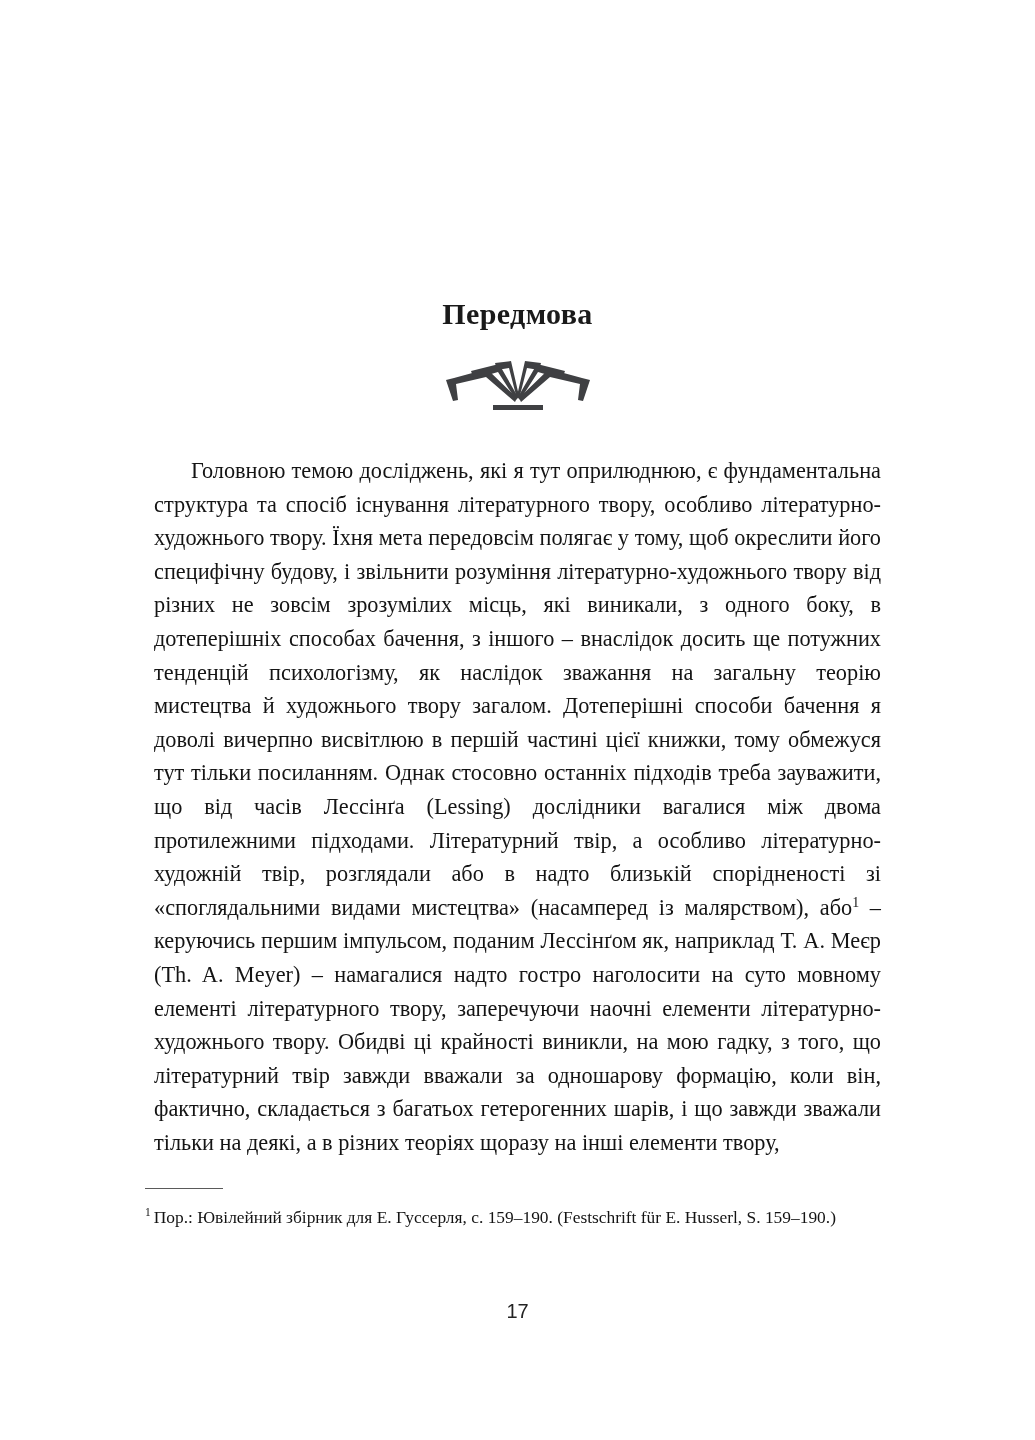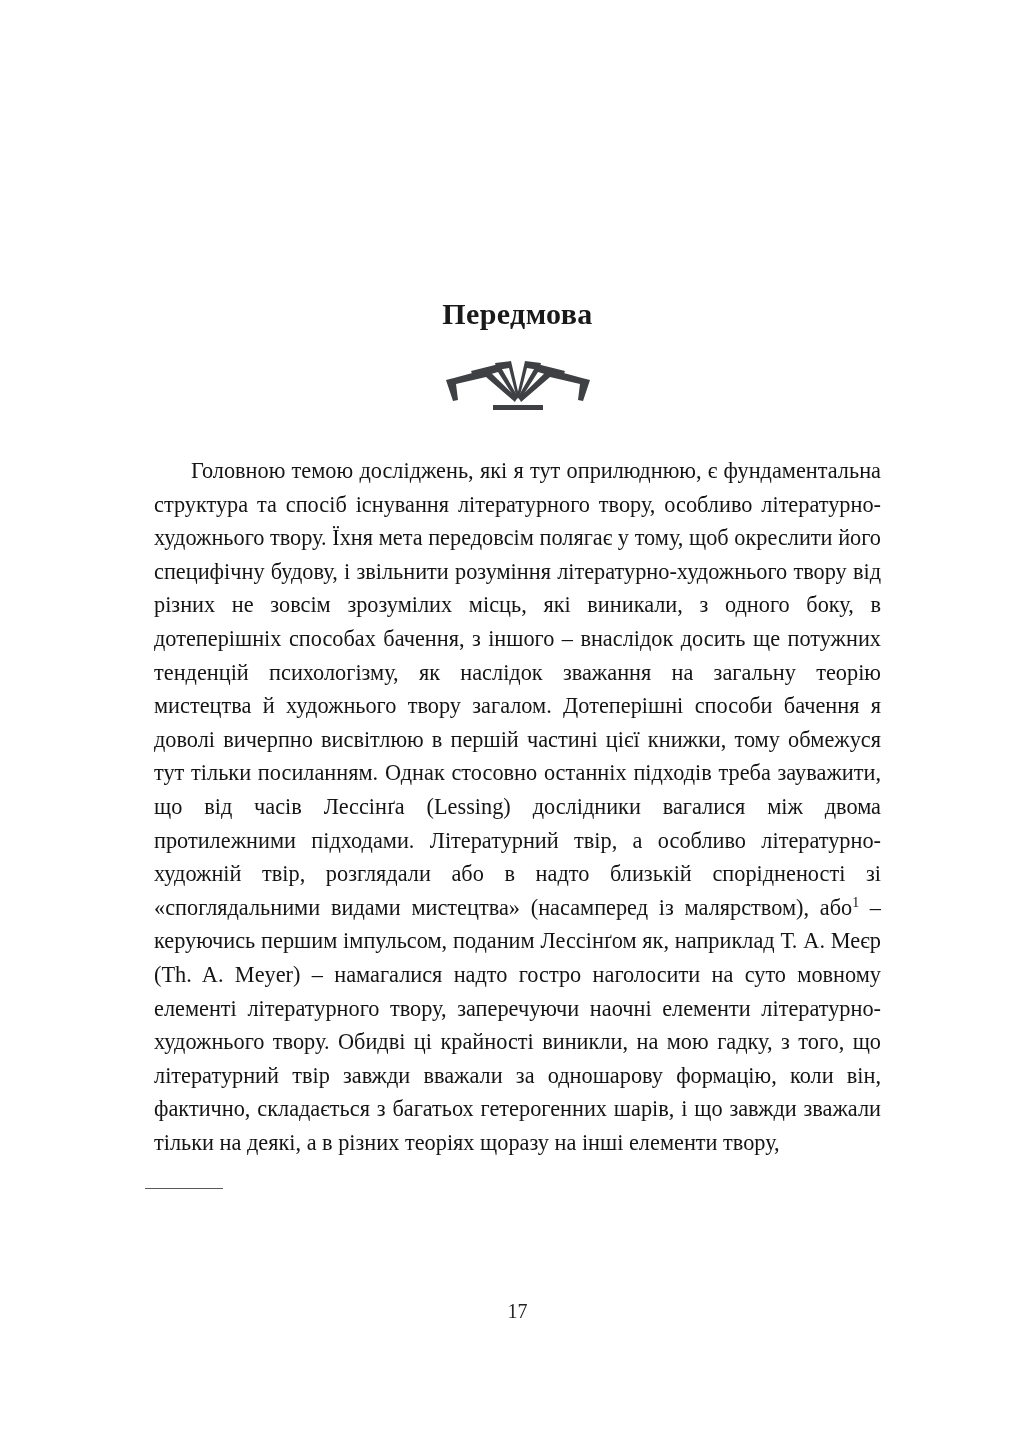--- a/index.html
+++ b/index.html
@@ -97,21 +97,21 @@
     margin-right: 3px;
   }
 
   
   .folio {
     position: absolute;
     left: 0;
     right: 0;
     top: 1300px;
     text-align: center;
-    font-family: Liberation Serif, serif;
+    font-family: Liberation Sans, sans-serif;
     font-size: 20px;
     color: #232323;
   }
 </style>
 </head>
 <body>
 
 <div class="page">
 
   <div class="content">
@@ -140,17 +140,18 @@
     </div>
 
     <div class="body-block">
       <p><span>Головною темою досліджень, які я тут оприлюднюю, є фундаментальна структура та спосіб існування літературного твору, особливо літературно-художнього твору. Їхня мета передовсім полягає у тому, щоб окреслити його специфічну будову, і звільнити розуміння літературно-художнього твору від різних не зовсім зрозумілих місць, які виникали, з одного боку, в дотеперішніх способах бачення, з іншого – внаслідок досить ще потужних тенденцій психологізму, як наслідок зважання на загальну теорію мистецтва й художнього твору загалом. Дотеперішні способи бачення я доволі вичерпно висвітлюю в першій частині цієї книжки, тому обмежуся тут тільки посиланням. Однак стосовно останніх підходів треба зауважити, що від часів Лессінґа (Lessing) дослідники вагалися між двома протилежними підходами. Літературний твір, а особливо літературно-художній твір, розглядали або в надто близькій спорідненості зі «споглядальними видами мистецтва» (насамперед із малярством), або</span><sup class="fn-ref">1</sup><span> – керуючись першим імпульсом, поданим Лессінґом як, наприклад Т. А. Меєр (Th. A. Meyer) – намагалися надто гостро наголосити на суто мовному елементі літературного твору, заперечуючи наочні елементи літературно-художнього твору. Обидві ці крайності виникли, на мою гадку, з того, що літературний твір завжди вважали за одношарову формацію, коли він, фактично, складається з багатьох гетерогенних шарів, і що завжди зважали тільки на деякі, а в різних теоріях щоразу на інші елементи твору,</span></p>
     </div>
 
   </div>
 
   <div class="footnote-area">
     <div class="footnote-rule"></div>
+    <p class="footnote-text"><span class="fn-marker">1</span><span>Пор.: Ювілейний збірник для Е. Гуссерля, с. 159–190. (Festschrift für E. Husserl, S. 159–190.)</span></p>
   </div>
 
   <div class="folio">17</div>
 
 </div>
 
 </body></html>

